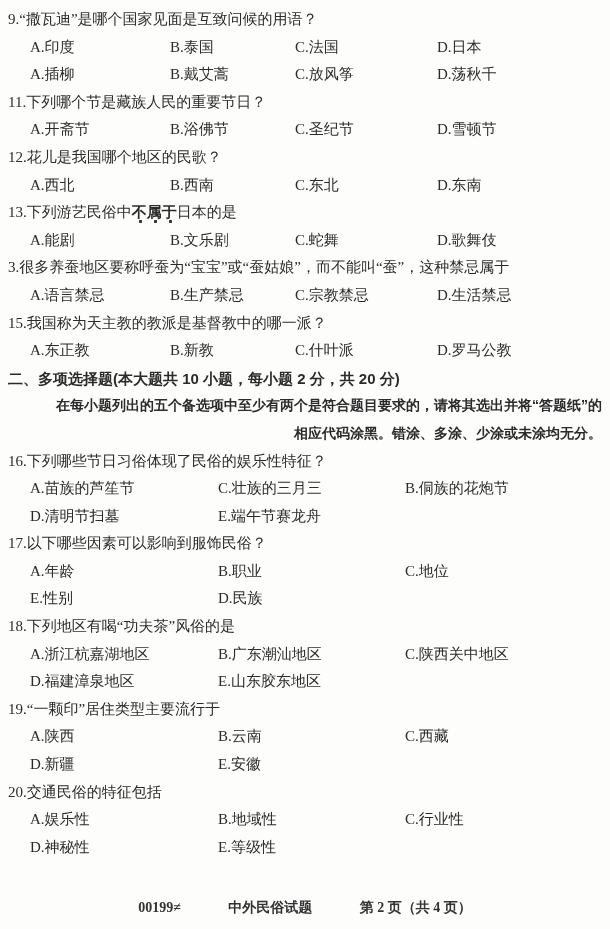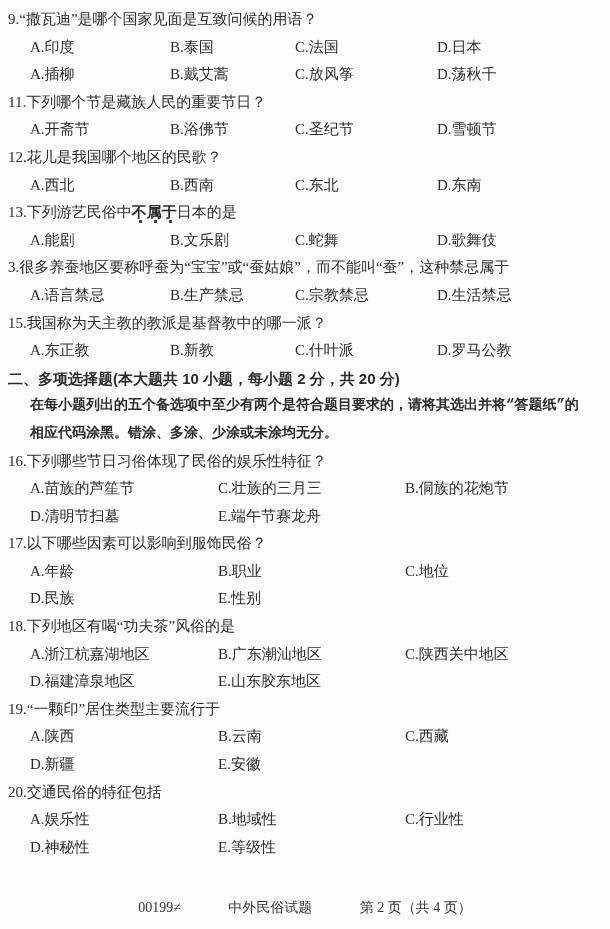--- a/index.html
+++ b/index.html
@@ -12,37 +12,37 @@
   .qline { line-height:27.6px; white-space:nowrap; }
   .opt-row { display:grid; padding-left:22px; line-height:27.6px; }
   .cols-4 { grid-template-columns:140px 125px 142px 1fr; }
   .cols-3 { grid-template-columns:188px 187px 1fr; }
   .opt { white-space:nowrap; }
   .sec-header {
     font-family:"Liberation Sans","DejaVu Sans",sans-serif;
     font-weight:700; line-height:27.6px; white-space:nowrap;
   }
   .sec-note {
-    font-family:Liberation Mono, monospace;
+    font-family:Liberation Sans, sans-serif;
     font-weight:700; font-size:14px; line-height:27.6px;
-    padding-left:22px; white-space:nowrap;
+    padding-left:22px; white-space:nowrap;text-align:right;
   }
   .em-dots {
     background-image: radial-gradient(circle, #3a3a3a 1.4px, rgba(0,0,0,0) 1.7px);
     background-size: 15px 5px;
     background-repeat: repeat-x;
     background-position: 1px bottom;
     padding-bottom: 4px;
     font-weight: bold;
   }
   .footer {
     position:absolute; left:0; bottom:12px; width:100%;
     text-align:center; font-size:14px; color:#333;
   }
-  .footer span { margin:0 22px; }
+  .footer span { margin:0 22px;font-weight:bold; }
 </style>
 </head>
 <body>
 
 <div class="page">
 
   <div>
 
     <div>
       <div class="qline">9.“撒瓦迪”是哪个国家见面是互致问候的用语？</div>
@@ -139,22 +139,22 @@
     </div>
 
     <div>
       <div class="qline">17.以下哪些因素可以影响到服饰民俗？</div>
       <div class="opt-row cols-3">
         <span class="opt">A.年龄</span>
         <span class="opt">B.职业</span>
         <span class="opt">C.地位</span>
       </div>
       <div class="opt-row cols-3">
+        <span class="opt">E.性别</span>
         <span class="opt">D.民族</span>
-        <span class="opt">E.性别</span>
         <span class="opt"></span>
       </div>
     </div>
 
     <div>
       <div class="qline">18.下列地区有喝“功夫茶”风俗的是</div>
       <div class="opt-row cols-3">
         <span class="opt">A.浙江杭嘉湖地区</span>
         <span class="opt">B.广东潮汕地区</span>
         <span class="opt">C.陕西关中地区</span>

